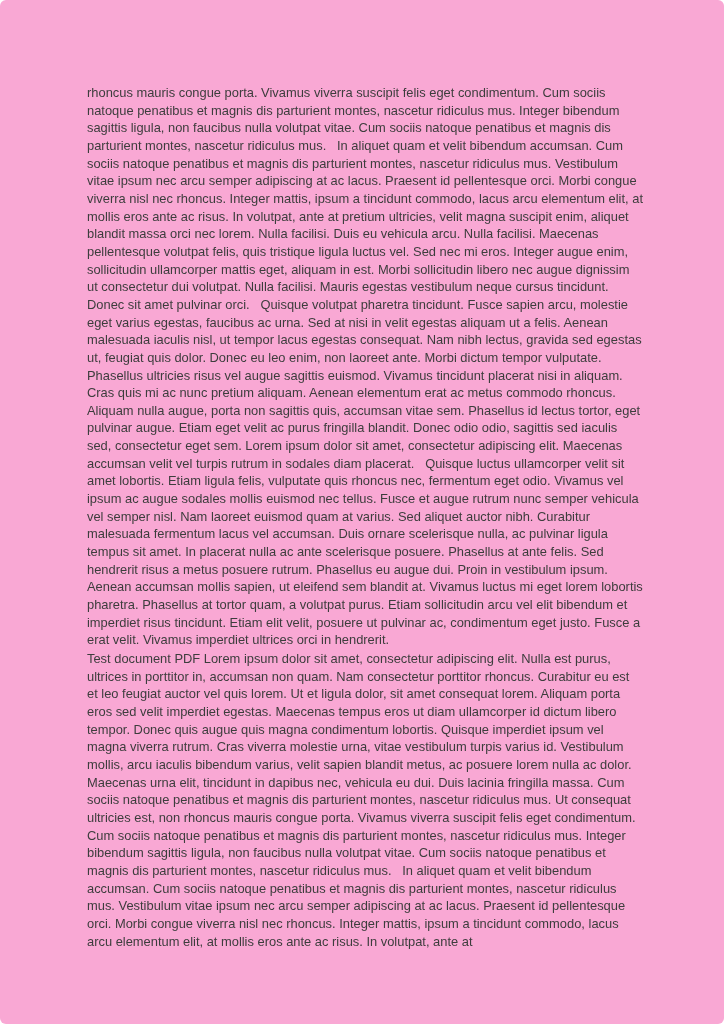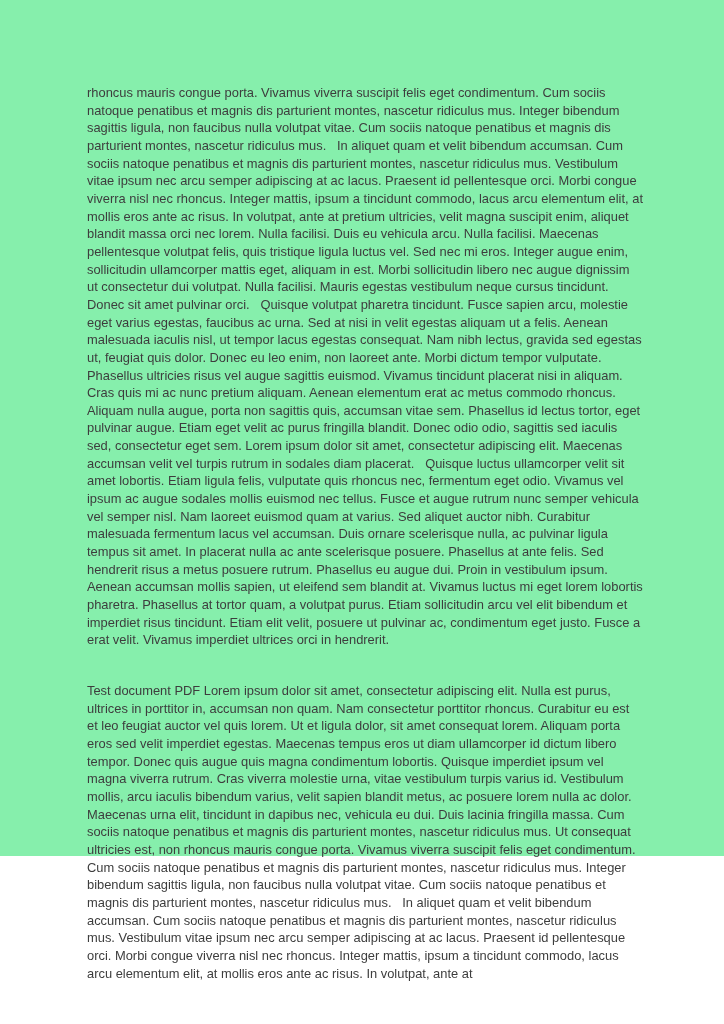--- a/index.html
+++ b/index.html
@@ -6,40 +6,41 @@
     margin: 0;
     padding: 0;
     width: 724px;
     height: 1024px;
     overflow: hidden;
     background: #ffffff;
   }
   .page {
     position: relative;
     width: 724px;
-    height: 856px;
-    background: #86efac;
+    height: 1024px;
+    background: #f9a8d4;
+    border-radius: 6px;
   }
   .text-block {
     position: absolute;
     left: 87px;
     top: 84px;
     width: 556px;
     font-family: "Liberation Sans", "DejaVu Sans", sans-serif;
     font-size: 12.9px;
     line-height: 17.65px;
     color: #3d3d3d;
     text-align: left;
   }
   .text-block p {
     margin: 0;
     white-space: pre-wrap;
   }
   .text-block p + p {
-    margin-top: 33px;
+    margin-top: 1px;
   }
 </style>
 </head>
 <body>
 
 <div class="page">
   <div class="text-block">
     <p>rhoncus mauris congue porta. Vivamus viverra suscipit felis eget condimentum. Cum sociis natoque penatibus et magnis dis parturient montes, nascetur ridiculus mus. Integer bibendum sagittis ligula, non faucibus nulla volutpat vitae. Cum sociis natoque penatibus et magnis dis parturient montes, nascetur ridiculus mus.   In aliquet quam et velit bibendum accumsan. Cum sociis natoque penatibus et magnis dis parturient montes, nascetur ridiculus mus. Vestibulum vitae ipsum nec arcu semper adipiscing at ac lacus. Praesent id pellentesque orci. Morbi congue viverra nisl nec rhoncus. Integer mattis, ipsum a tincidunt commodo, lacus arcu elementum elit, at mollis eros ante ac risus. In volutpat, ante at pretium ultricies, velit magna suscipit enim, aliquet blandit massa orci nec lorem. Nulla facilisi. Duis eu vehicula arcu. Nulla facilisi. Maecenas pellentesque volutpat felis, quis tristique ligula luctus vel. Sed nec mi eros. Integer augue enim, sollicitudin ullamcorper mattis eget, aliquam in est. Morbi sollicitudin libero nec augue dignissim ut consectetur dui volutpat. Nulla facilisi. Mauris egestas vestibulum neque cursus tincidunt. Donec sit amet pulvinar orci.   Quisque volutpat pharetra tincidunt. Fusce sapien arcu, molestie eget varius egestas, faucibus ac urna. Sed at nisi in velit egestas aliquam ut a felis. Aenean malesuada iaculis nisl, ut tempor lacus egestas consequat. Nam nibh lectus, gravida sed egestas ut, feugiat quis dolor. Donec eu leo enim, non laoreet ante. Morbi dictum tempor vulputate. Phasellus ultricies risus vel augue sagittis euismod. Vivamus tincidunt placerat nisi in aliquam. Cras quis mi ac nunc pretium aliquam. Aenean elementum erat ac metus commodo rhoncus. Aliquam nulla augue, porta non sagittis quis, accumsan vitae sem. Phasellus id lectus tortor, eget pulvinar augue. Etiam eget velit ac purus fringilla blandit. Donec odio odio, sagittis sed iaculis sed, consectetur eget sem. Lorem ipsum dolor sit amet, consectetur adipiscing elit. Maecenas accumsan velit vel turpis rutrum in sodales diam placerat.   Quisque luctus ullamcorper velit sit amet lobortis. Etiam ligula felis, vulputate quis rhoncus nec, fermentum eget odio. Vivamus vel ipsum ac augue sodales mollis euismod nec tellus. Fusce et augue rutrum nunc semper vehicula vel semper nisl. Nam laoreet euismod quam at varius. Sed aliquet auctor nibh. Curabitur malesuada fermentum lacus vel accumsan. Duis ornare scelerisque nulla, ac pulvinar ligula tempus sit amet. In placerat nulla ac ante scelerisque posuere. Phasellus at ante felis. Sed hendrerit risus a metus posuere rutrum. Phasellus eu augue dui. Proin in vestibulum ipsum. Aenean accumsan mollis sapien, ut eleifend sem blandit at. Vivamus luctus mi eget lorem lobortis pharetra. Phasellus at tortor quam, a volutpat purus. Etiam sollicitudin arcu vel elit bibendum et imperdiet risus tincidunt. Etiam elit velit, posuere ut pulvinar ac, condimentum eget justo. Fusce a erat velit. Vivamus imperdiet ultrices orci in hendrerit.</p>
     <p>Test document PDF Lorem ipsum dolor sit amet, consectetur adipiscing elit. Nulla est purus, ultrices in porttitor in, accumsan non quam. Nam consectetur porttitor rhoncus. Curabitur eu est et leo feugiat auctor vel quis lorem. Ut et ligula dolor, sit amet consequat lorem. Aliquam porta eros sed velit imperdiet egestas. Maecenas tempus eros ut diam ullamcorper id dictum libero tempor. Donec quis augue quis magna condimentum lobortis. Quisque imperdiet ipsum vel magna viverra rutrum. Cras viverra molestie urna, vitae vestibulum turpis varius id. Vestibulum mollis, arcu iaculis bibendum varius, velit sapien blandit metus, ac posuere lorem nulla ac dolor. Maecenas urna elit, tincidunt in dapibus nec, vehicula eu dui. Duis lacinia fringilla massa. Cum sociis natoque penatibus et magnis dis parturient montes, nascetur ridiculus mus. Ut consequat ultricies est, non rhoncus mauris congue porta. Vivamus viverra suscipit felis eget condimentum. Cum sociis natoque penatibus et magnis dis parturient montes, nascetur ridiculus mus. Integer bibendum sagittis ligula, non faucibus nulla volutpat vitae. Cum sociis natoque penatibus et magnis dis parturient montes, nascetur ridiculus mus.   In aliquet quam et velit bibendum accumsan. Cum sociis natoque penatibus et magnis dis parturient montes, nascetur ridiculus mus. Vestibulum vitae ipsum nec arcu semper adipiscing at ac lacus. Praesent id pellentesque orci. Morbi congue viverra nisl nec rhoncus. Integer mattis, ipsum a tincidunt commodo, lacus arcu elementum elit, at mollis eros ante ac risus. In volutpat, ante at</p>
   </div>

